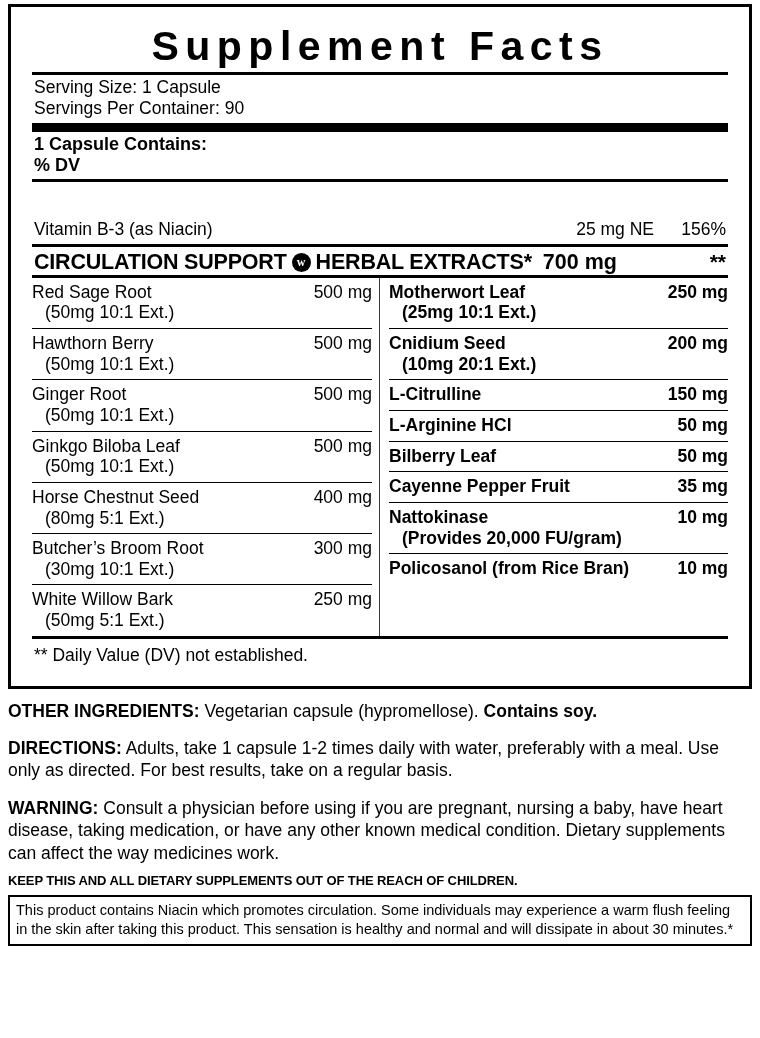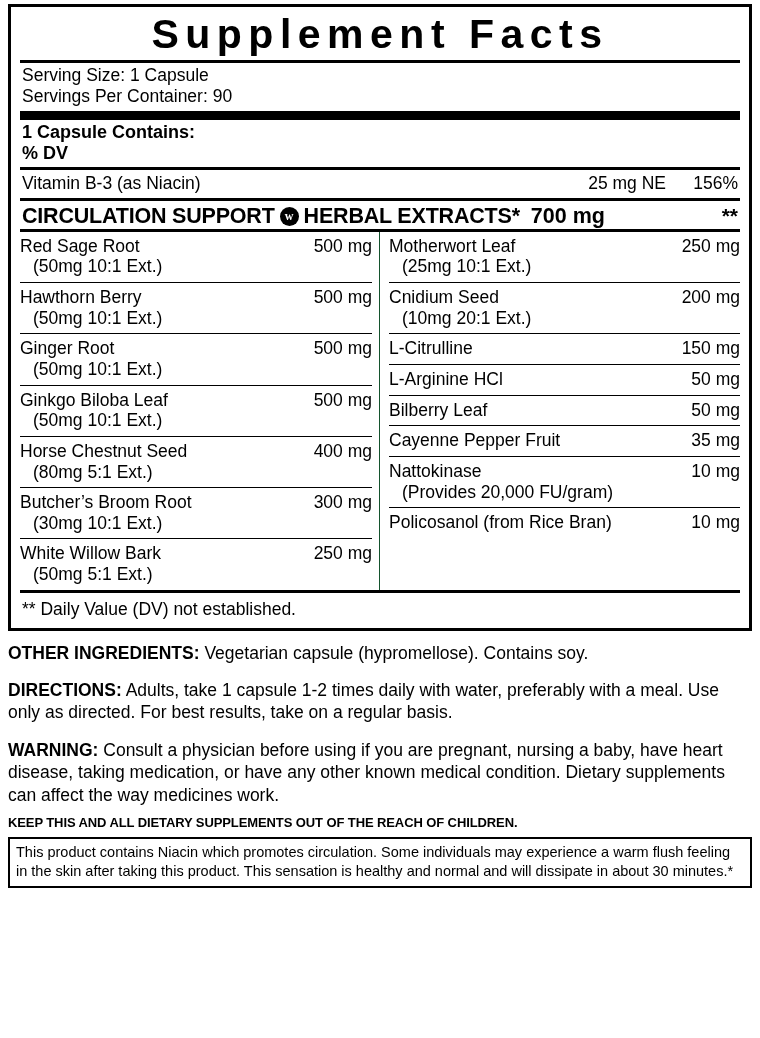--- a/index.html
+++ b/index.html
@@ -18,21 +18,21 @@
   .page {
     position: relative;
     width: 760px;
     height: 1038px;
     padding: 4px 8px 0 8px;
   }
 
   
   .panel {
     border: 3px solid #000;
-    padding: 0;
+    padding: 12px;
     width: 744px;
     margin: 0 auto;
   }
   .panel-inner {
     padding: 4px 9px 6px 9px;
   }
   .sf-title {
     font-size: 41px;
     font-weight: bold;
     letter-spacing: 6.5px;
@@ -59,21 +59,21 @@
     flex-direction: column;
   }
 
   .vitamin-row {
     display: flex;
     align-items: baseline;
     font-size: 17.5px;
     padding: 3px 2px 4px 2px;
   }
   .vitamin-row .vname { flex: 1 1 auto; }
-  .vitamin-row .vamt { width: 110px; text-align: right; white-space: nowrap; }
+  .vitamin-row .vamt { width: 110px; text-align: right; white-space: nowrap; margin-top: 34px; }
   .vitamin-row .vdv { width: 72px; text-align: right; white-space: nowrap; }
 
   
   .cs-head {
     display: flex;
     align-items: center;
     font-size: 21.5px;
     font-weight: bold;
     padding: 3px 2px 0 2px;
     white-space: nowrap;
@@ -109,20 +109,21 @@
   .col {
     width: 50%;
     padding: 0;
   }
   .col.left-col {
     border-right: 1px solid #14532d;
     padding-right: 7px;
   }
   .col.right-col {
     padding-left: 9px;
+    font-weight: bold;
   }
   .item {
     border-bottom: 1px solid #000;
     padding: 4px 0 5px 0;
     font-size: 17.5px;
     line-height: 1.18;
   }
   .item:last-child { border-bottom: none; }
   .item .line1 {
     display: flex;
@@ -144,21 +145,21 @@
   .below {
     width: 744px;
     margin: 0 auto;
     padding-top: 11px;
   }
   .para {
     font-size: 17.5px;
     line-height: 1.28;
     margin: 0 0 15px 0;
   }
-  .para b { font-weight: normal; }
+  .para b { font-weight: bold; }
   .para .lead {
     font-weight: bold;
   }
   .keepout {
     font-size: 13px;
     font-weight: bold;
     letter-spacing: -0.1px;
     margin: -6px 0 7px 0;
     white-space: nowrap;
   }

